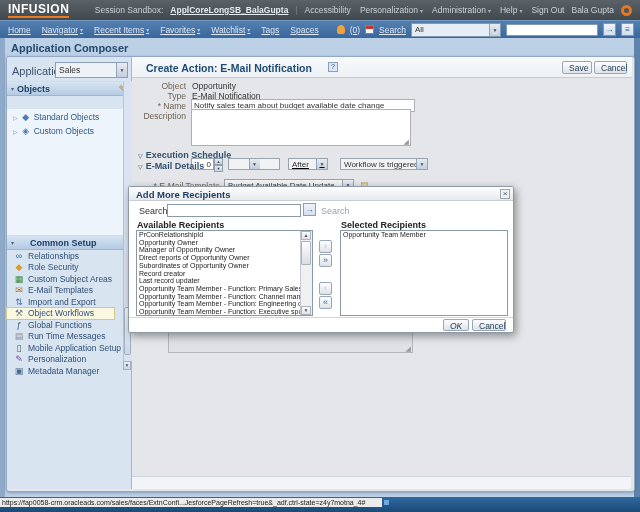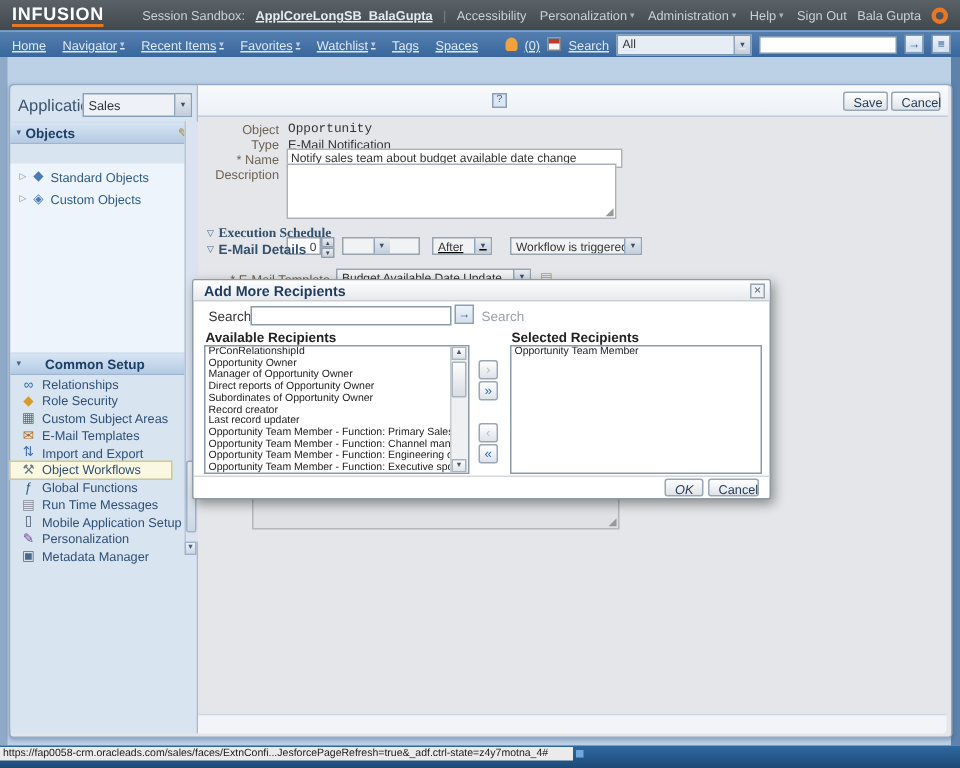--- a/index.html
+++ b/index.html
@@ -226,20 +226,21 @@
       </span>
       <input class="nav-search-input" style="">
       <span class="mini-btn">→</span>
       <span class="mini-btn">≡</span>
     </div>
   </div>
 
   <div class="abs edge-left"></div>
   <div class="abs edge-right"></div>
 
+  <div class="abs page-title">Application Composer</div>
 
   <div class="abs panel">
 
     <div class="abs sidebar">
       <span class="abs app-label">Application</span>
       <span class="abs app-select">
         <span class="txt">Sales</span>
         <span class="dd-btn">▼</span>
       </span>
 
@@ -318,39 +319,40 @@
         </div>
 
       <div class="abs side-scroll">
         <span class="side-thumb"></span>
       </div>
       <div class="abs side-sb-down">▼</div>
     </div>
 
     <div class="abs content">
       <div class="abs c-header"></div>
+      <span class="c-title">Create Action: E-Mail Notification</span>
       <span class="help-icon">?</span>
       <button class="btn save-btn">Save</button>
       <button class="btn cancel-btn">Cancel</button>
 
       <span class="flabel" style="top:24px;left:0;">Object</span>
-      <span class="fval" style="top:24px;left:60px;font-family:Liberation Mono, monospace;">Opportunity</span>
+      <span class="fval" style="top:24px;left:60px;">Opportunity</span>
 
       <span class="flabel" style="top:34px;left:0;">Type</span>
       <span class="fval" style="top:34px;left:60px;">E-Mail Notification</span>
 
       <span class="flabel" style="top:44px;left:0;">* Name</span>
       <input class="name-input" value="Notify sales team about budget available date change" style="">
 
       <span class="flabel" style="top:54px;left:0;">Description</span>
       <div class="desc-box">
         <span class="resize-glyph">◢</span>
       </div>
 
-      <div class="sec-header" style="left:6px;top:93px;font-family:Liberation Serif, serif;">
+      <div class="sec-header" style="left:6px;top:93px;">
         <span class="disc">▽</span>
         <span>Execution Schedule</span>
       </div>
 
       <div class="spin">
         <span class="v">0</span>
         <span class="stepper">
             <span>▲</span>
             <span>▼</span>
           </span>

